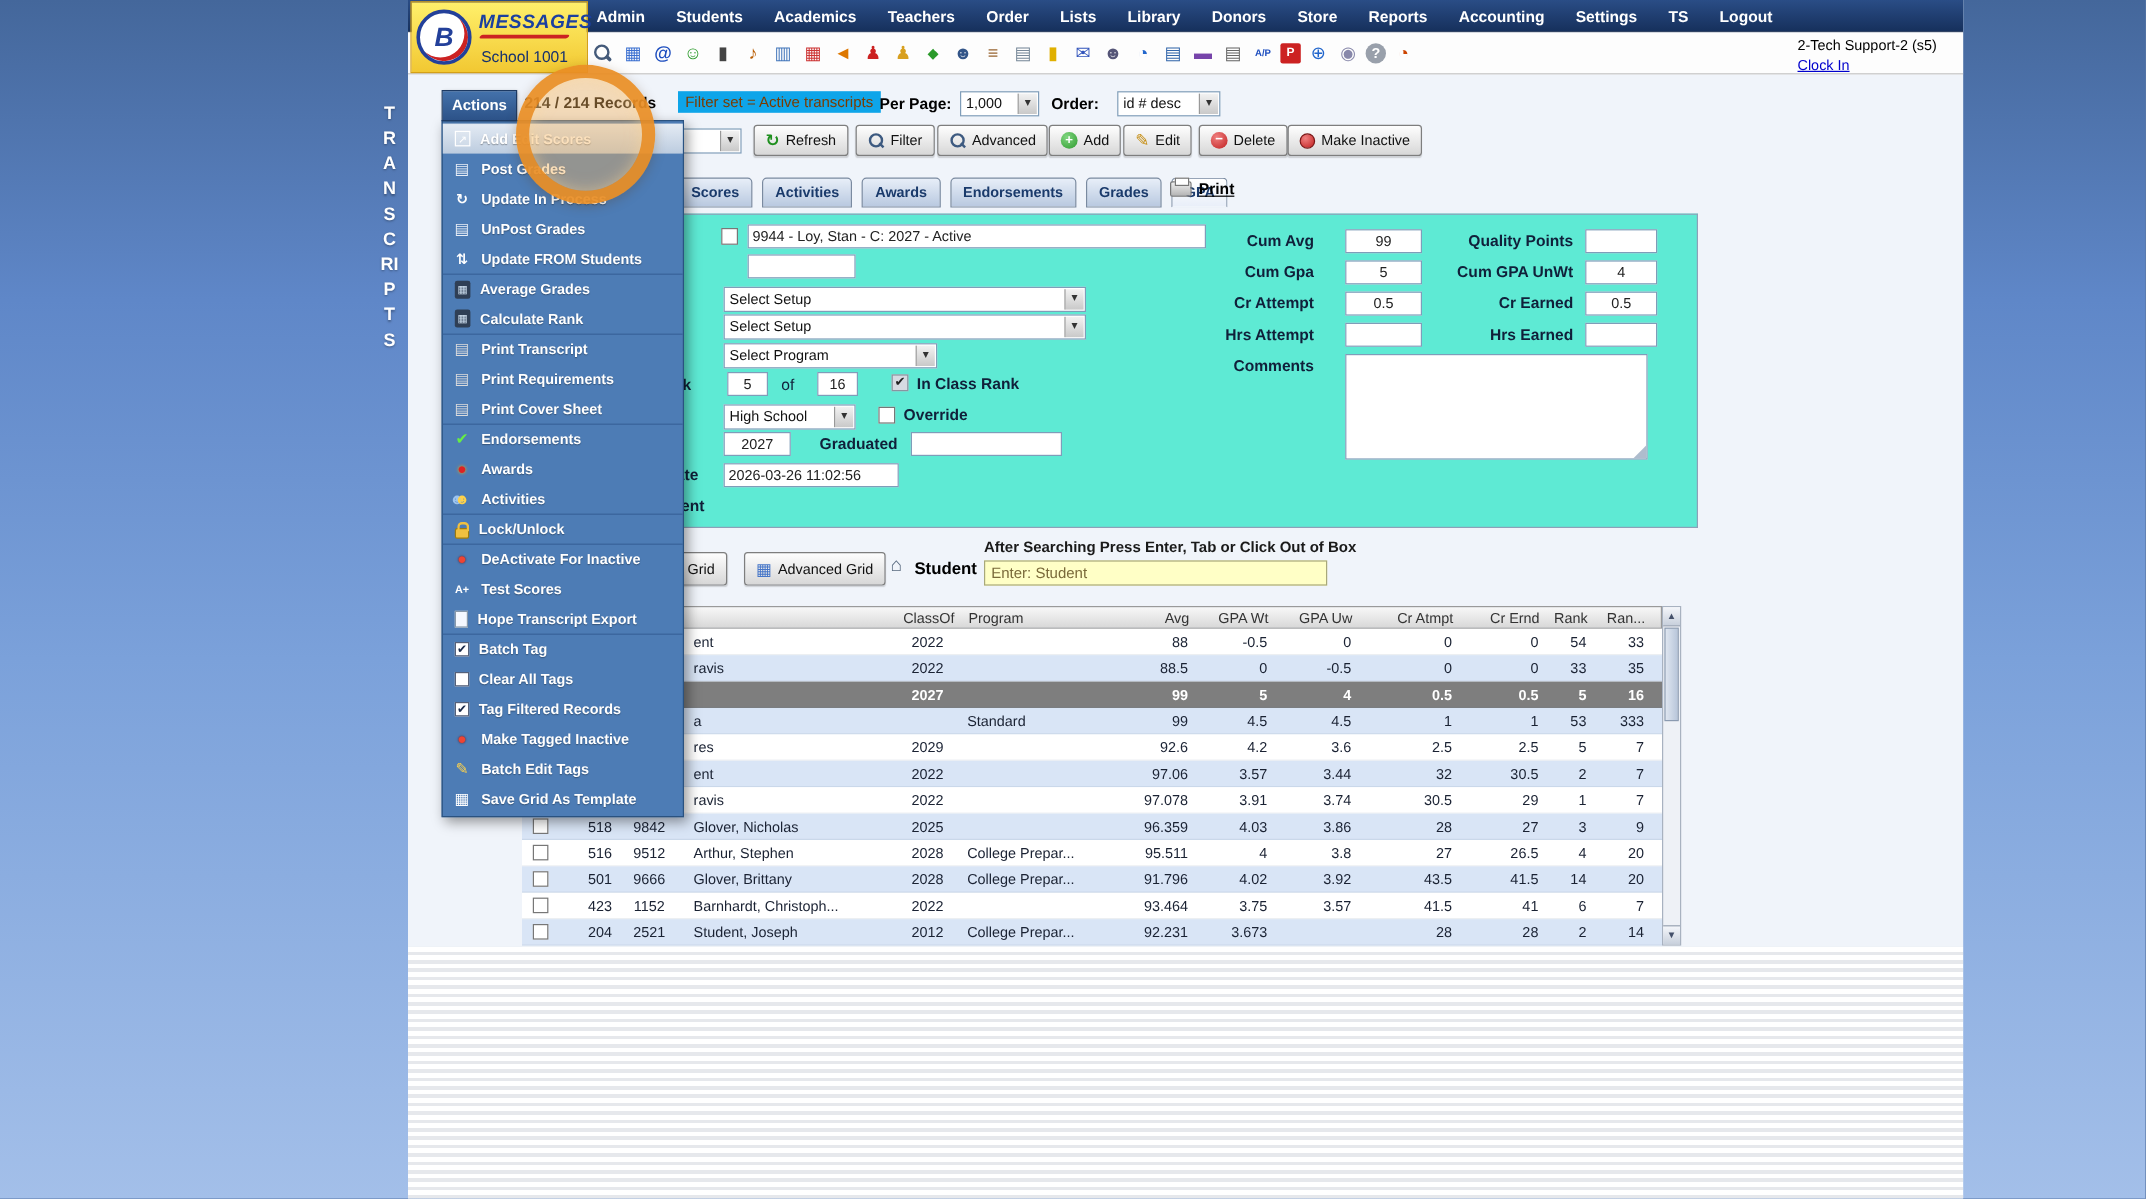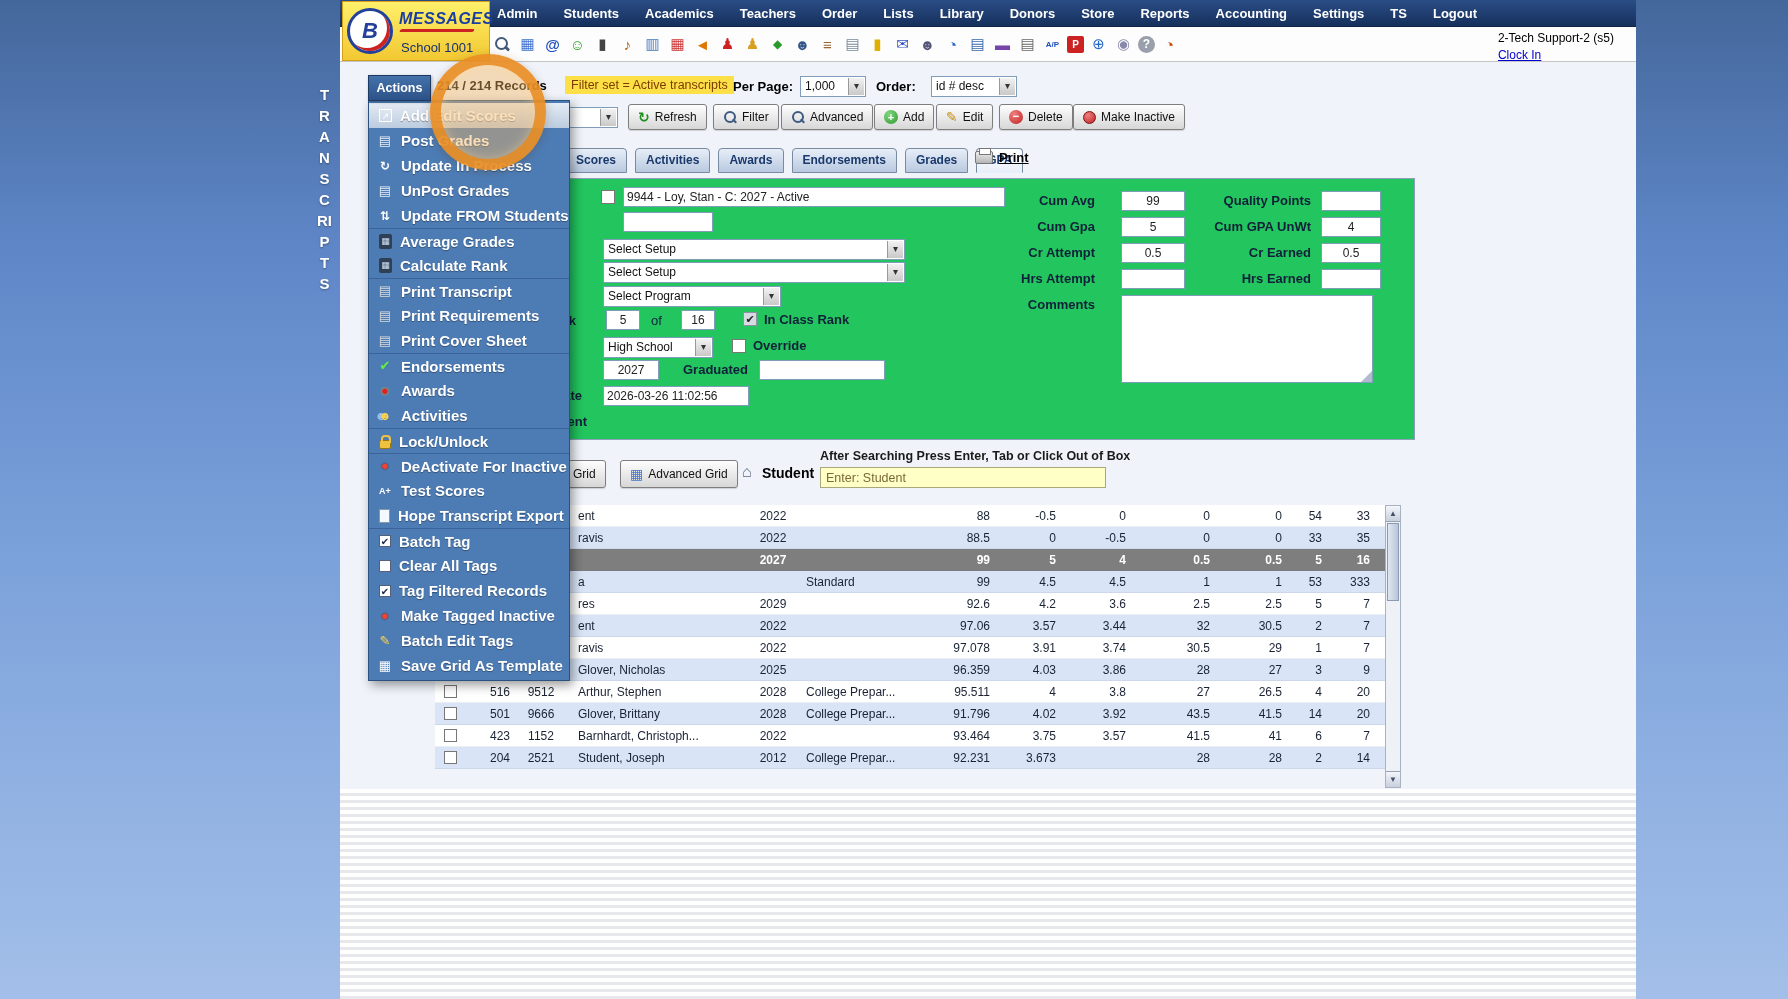--- a/index.html
+++ b/index.html
@@ -28,21 +28,21 @@
               color:#23409a;font-weight:bold;font-style:italic;font-size:22px}
   .logoname{position:absolute;left:56px;top:8px;font-style:italic;font-weight:bold;font-size:16px;color:#1b3fa0;letter-spacing:.5px}
   .logoswoosh{position:absolute;left:57px;top:27px;width:74px;height:3px;background:#c22;border-radius:2px;transform:skewX(-30deg)}
   .logoschool{position:absolute;left:58px;top:38px;font-weight:normal;font-size:13px;color:#15306e}
 
   .user{position:absolute;right:22px;top:31px;text-align:left}
   .uname{font-size:12px;color:#000}
   .clockin{display:inline-block;margin-top:2px;font-size:12px;color:#0000cc;text-decoration:underline;cursor:pointer}
 
   .rec{position:absolute;font-weight:bold;font-size:13px;color:#000}
-  .filternote{position:absolute;background:#fde047;color:#7a3b00;font-size:12.5px;padding:2px 6px}
+  .filternote{position:absolute;background:#0ea5e9;color:#7a3b00;font-size:12.5px;padding:2px 6px}
   .blabel{position:absolute;font-weight:bold;font-size:13px;color:#000}
 
   .sel{position:absolute;height:21px;background:#fff;border:1px solid #7f9db9;font-size:12px;color:#111;
        line-height:19px;padding:0 20px 0 4px;white-space:nowrap;overflow:hidden;cursor:pointer}
   .sel::after{content:"▾";position:absolute;right:1px;top:1px;width:15px;height:17px;text-align:center;font-size:10px;
        color:#333;line-height:16px;background:linear-gradient(180deg,#f2f2f2,#c9c9c9);border-left:1px solid #999}
 
   .btn{position:absolute;height:26px;display:flex;align-items:center;gap:5px;padding:0 9px;border:1px solid #7e7e7e;
        border-radius:3px;background:linear-gradient(180deg,#fefefe,#d7d7d7);font-size:12px;color:#111;
        box-shadow:0 1px 1px rgba(0,0,0,.15);cursor:pointer;white-space:nowrap}
@@ -63,21 +63,21 @@
 
   .tabs{position:absolute;display:flex;gap:8px;height:25px}
   .tab{height:25px;padding:0 10px;line-height:23px;font-size:12px;font-weight:bold;color:#1a3a6b;cursor:pointer;
        border:1px solid #7a8aa0;border-radius:4px 4px 0 0;background:linear-gradient(180deg,#e7eef8,#b9c9e0)}
   .tab.selected{background:linear-gradient(180deg,#ffffff,#e9eff9);border-bottom-color:#e9eff9}
   .printlink{position:absolute;display:flex;align-items:center;gap:6px;cursor:pointer}
   .printer{position:relative;width:18px;height:13px;background:linear-gradient(180deg,#eee,#b5b5b5);border:1px solid #777;border-radius:2px}
   .printer::before{content:"";position:absolute;left:3px;top:-4px;width:10px;height:5px;background:#fff;border:1px solid #777}
   .printtext{font-size:13px;font-weight:bold;color:#000;text-decoration:underline}
 
-  .panel{position:absolute;left:225px;top:178px;width:850px;height:262px;background:#22c55e;border:1px solid #8ea0b8}
+  .panel{position:absolute;left:225px;top:178px;width:850px;height:262px;background:#5eead4;border:1px solid #8ea0b8}
   .flabel{position:absolute;font-weight:bold;font-size:13px;color:#10203a;white-space:nowrap}
   .inp{position:absolute;height:20px;background:#fff;border:1px solid #7f9db9;font-size:12px;color:#222;padding:0 3px}
   .inp.ctr{text-align:center}
   .cb{position:absolute;width:14px;height:14px;background:#fff;border:1px solid #777}
   .cb.checked::before{content:"✔";display:block;text-align:center;font-size:11px;line-height:13px;color:#222}
   .cb.dis{background:#d6dbe2;border-color:#8a93a0}
   .panel textarea{position:absolute;left:555px;top:116px;width:252px;height:88px;background:#fff;
                   border:1px solid #7f9db9;resize:none;font-size:12px}
   .grip{position:absolute;left:795px;top:192px;width:0;height:0;border-left:11px solid transparent;border-bottom:11px solid #aebccd}
 
@@ -121,21 +121,21 @@
   .vtitle{position:absolute;left:316px;top:84px;width:17px;word-break:break-all;text-align:center;
           color:#fff;font-weight:bold;font-size:15px;line-height:21px;text-shadow:0 1px 2px rgba(0,0,0,.35)}
   .abtn{position:absolute;left:368px;top:75px;width:63px;height:26px;z-index:61;text-align:center;line-height:24px;
         background:linear-gradient(180deg,#4472ab,#2c5288);border:1px solid #1d3a63;color:#fff;font-weight:bold;
         font-size:12.5px;cursor:pointer;box-shadow:1px 1px 3px rgba(0,0,0,.3)}
   .menu{position:absolute;left:368px;top:100px;width:202px;z-index:60;background:#4d7cb5;border:1px solid #2a5280;
         box-shadow:3px 4px 10px rgba(0,0,0,.4);padding:2px 0}
   .mitem{display:flex;align-items:center;gap:8px;height:25px;padding-left:8px;cursor:pointer}
   .mitem.sep{border-top:1px solid #39639a}
   .mitem.hl{background:linear-gradient(180deg,#e4ebf4,#bcccdf)}
-  .mlabel{color:#fff;font-weight:bold;font-size:15px;text-shadow:0 1px 1px rgba(0,0,0,.35);white-space:nowrap}
+  .mlabel{color:#fff;font-weight:bold;font-size:12px;text-shadow:0 1px 1px rgba(0,0,0,.35);white-space:nowrap}
   .mic{flex:0 0 16px;width:16px;text-align:center;font-size:12px;line-height:16px}
   .i-open{width:13px;height:13px;flex-basis:13px;margin-left:2px;border:1px solid #fff;background:rgba(255,255,255,.15)}
   .i-open::before{content:"↗";color:#fff;font-size:9px;line-height:12px;display:block}
   .i-clip::before{content:"▤";color:#e8eef6;font-size:13px}
   .i-ref::before{content:"↻";color:#fff;font-weight:bold}
   .i-swap::before{content:"⇅";color:#fff;font-weight:bold}
   .i-calc{background:#2f3f55;border-radius:2px;width:13px;flex-basis:13px;height:15px;margin-left:2px}
   .i-calc::before{content:"▦";color:#cfe0f0;font-size:9px;line-height:15px;display:block}
   .i-prn::before{content:"▤";color:#dcdcdc;font-size:13px}
   .i-chk::before{content:"✔";color:#66ee44;font-weight:bold;font-size:13px}
@@ -334,20 +334,35 @@
     <div class="btn" style="left:280px;top:460px;height:28px">
         <span class="b-grid"></span>
         <span>Advanced Grid</span>
       </div>
     <span class="b-bldg" style="position:absolute;left:402px;top:463px"></span>
     <div class="studentlbl" style="left:422px;top:465px">Student</div>
     <div class="hint" style="left:480px;top:449px">After Searching Press Enter, Tab or Click Out of Box</div>
     <input class="ysearch" style="left: 480px; top: 467px; width: 286px;" value="Enter: Student">
 
     <div class="grid">
+      <div class="g-head">
+        <span class="c0"></span>
+          <span class="c1"></span>
+          <span class="c2"></span>
+          <span class="c3"></span>
+          <span class="c4">ClassOf</span>
+          <span class="c5">Program</span>
+          <span class="c6">Avg</span>
+          <span class="c7">GPA Wt</span>
+          <span class="c8">GPA Uw</span>
+          <span class="c9">Cr Atmpt</span>
+          <span class="c10">Cr Ernd</span>
+          <span class="c11">Rank</span>
+          <span class="c12">Ran...</span>
+      </div>
       <div class="g-row">
           <span class="c0">
             <span class="rcb cb"></span>
           </span>
           <span class="c1"></span>
           <span class="c2"></span>
           <span class="c3">ent</span>
           <span class="c4">2022</span>
           <span class="c5"></span>
           <span class="c6">88</span>

